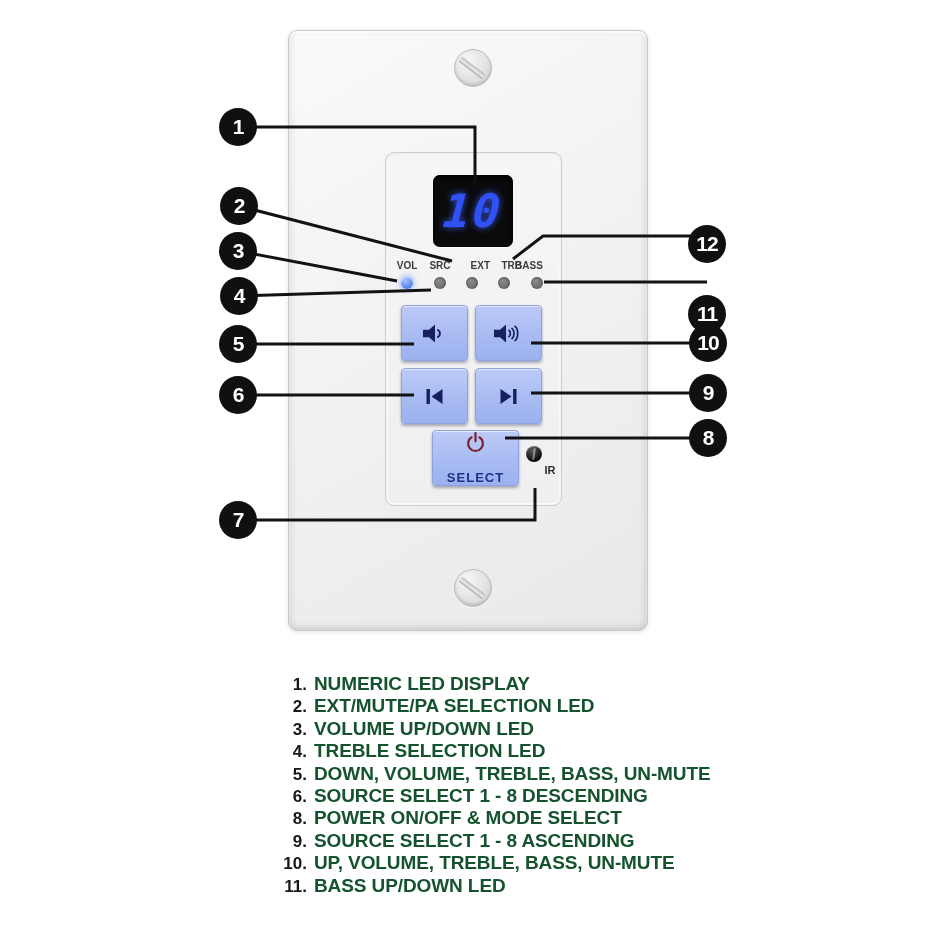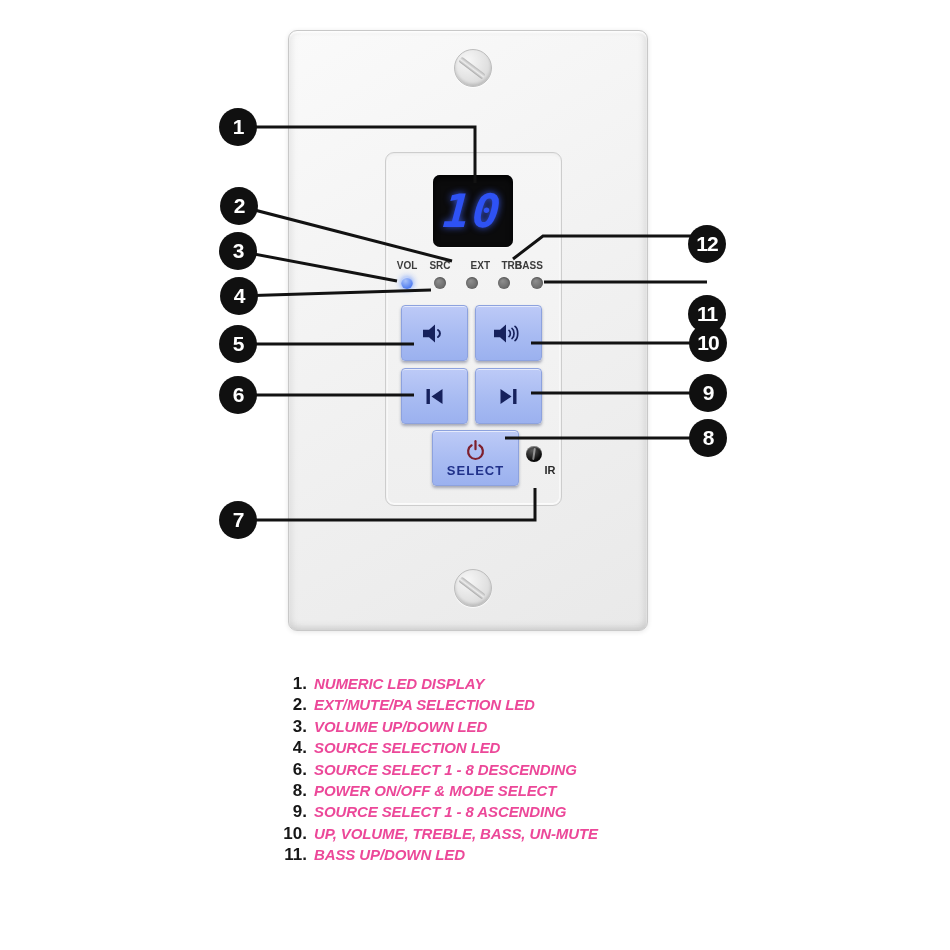--- a/index.html
+++ b/index.html
@@ -49,21 +49,21 @@
   
   .key{position:absolute;border-radius:4px;z-index:3;cursor:pointer;
     background:linear-gradient(#bdcaf7 0%,#a8bbf2 55%,#9bb1ef 100%);
     border:1px solid #8da2de;
     box-shadow:0 2px 3px rgba(20,30,70,.35),inset 0 1px 0 rgba(255,255,255,.6);
     display:flex;align-items:center;justify-content:center;}
   .key-vol-down{left:401px;top:305px;width:65px;height:54px;}
   .key-vol-up{left:475px;top:305px;width:65px;height:54px;}
   .key-prev{left:401px;top:368px;width:65px;height:54px;}
   .key-next{left:475px;top:368px;width:65px;height:54px;}
-  .key-select{left:432px;top:430px;width:85px;height:54px;flex-direction:column;gap:1px;}
+  .key-select{left:432px;top:430px;width:85px;height:54px;flex-direction:column;gap:1px;justify-content:space-between;}
   .select-label{font-size:13px;font-weight:bold;color:#20318a;letter-spacing:1px;}
   .icon{display:flex;align-items:center;justify-content:center;}
 
   
   .ir-dot{position:absolute;left:526px;top:446px;width:16px;height:16px;border-radius:50%;z-index:3;
     background:radial-gradient(circle at 38% 28%,#5a5a5a,#0a0a0a 68%);
     box-shadow:inset 0 1px 1px rgba(255,255,255,.4);}
   .ir-dot::after{content:"";position:absolute;left:7px;top:2px;width:2px;height:12px;
     background:rgba(255,255,255,.45);border-radius:1px;transform:rotate(8deg);}
   .ir-label{position:absolute;left:521px;top:464px;width:26px;text-align:center;z-index:3;
@@ -73,21 +73,21 @@
   .lines{position:absolute;left:0;top:0;z-index:4;pointer-events:none;}
   .callout{position:absolute;width:38px;height:38px;border-radius:50%;z-index:5;
     background:#101010;color:#ffffff;display:flex;align-items:center;justify-content:center;
     font-size:21px;font-weight:bold;letter-spacing:-1px;}
 
   
   .legend{position:absolute;left:266px;top:673px;z-index:2;}
   .legend-row{line-height:21.4px;white-space:nowrap;}
   .legend-num{display:inline-block;width:41px;text-align:right;margin-right:7px;
     font-size:17px;font-weight:bold;color:#171717;}
-  .legend-text{font-size:15px;font-weight:bold;color:#ec4899;letter-spacing:-0.1px;font-style:italic;}
+  .legend-text{font-size:19px;font-weight:bold;color:#14532d;letter-spacing:-0.1px;}
 </style>
 </head>
 <body>
 
 <div class="scene">
 
   <div class="plate"></div>
   <div class="screw screw-top">
       <div class="slot"></div>
     </div>
@@ -185,21 +185,22 @@
   <div class="callout" style="left:689px;top:419px;">8</div>
   <div class="callout" style="left:689px;top:374px;">9</div>
   <div class="callout" style="left:689px;top:324px;">10</div>
   <div class="callout" style="left:688px;top:263px;margin-top:32px;">11</div>
   <div class="callout" style="left:688px;top:217px;margin-top:8px;">12</div>
 
   <div class="legend">
     <div class="legend-row"><span class="legend-num">1.</span><span class="legend-text">NUMERIC LED DISPLAY</span></div>
     <div class="legend-row"><span class="legend-num">2.</span><span class="legend-text">EXT/MUTE/PA SELECTION LED</span></div>
     <div class="legend-row"><span class="legend-num">3.</span><span class="legend-text">VOLUME UP/DOWN LED</span></div>
-    <div class="legend-row"><span class="legend-num">4.</span><span class="legend-text">SOURCE SELECTION LED</span></div>
+    <div class="legend-row"><span class="legend-num">4.</span><span class="legend-text">TREBLE SELECTION LED</span></div>
+    <div class="legend-row"><span class="legend-num">5.</span><span class="legend-text">DOWN, VOLUME, TREBLE, BASS, UN-MUTE</span></div>
     <div class="legend-row"><span class="legend-num">6.</span><span class="legend-text">SOURCE SELECT 1 - 8 DESCENDING</span></div>
     <div class="legend-row"><span class="legend-num">8.</span><span class="legend-text">POWER ON/OFF &amp; MODE SELECT</span></div>
     <div class="legend-row"><span class="legend-num">9.</span><span class="legend-text">SOURCE SELECT 1 - 8 ASCENDING</span></div>
     <div class="legend-row"><span class="legend-num">10.</span><span class="legend-text">UP, VOLUME, TREBLE, BASS, UN-MUTE</span></div>
     <div class="legend-row"><span class="legend-num">11.</span><span class="legend-text">BASS UP/DOWN LED</span></div>
   </div>
 
 </div>
 
 </body></html>

